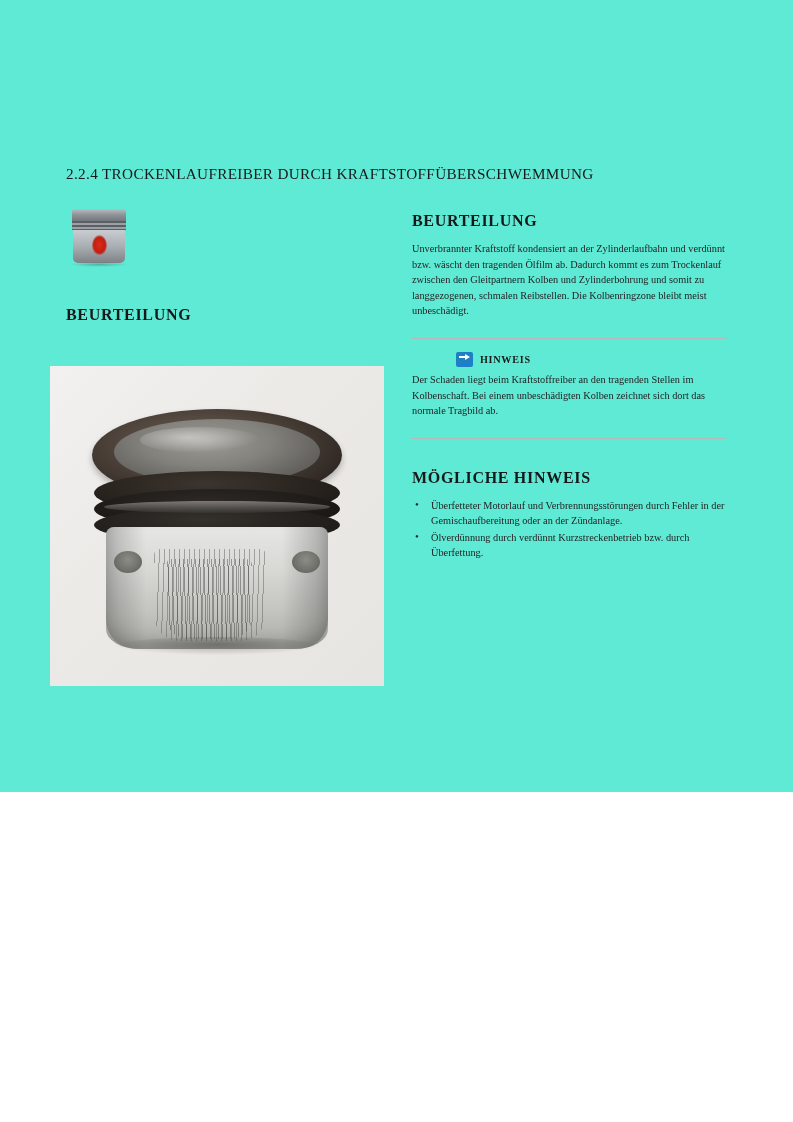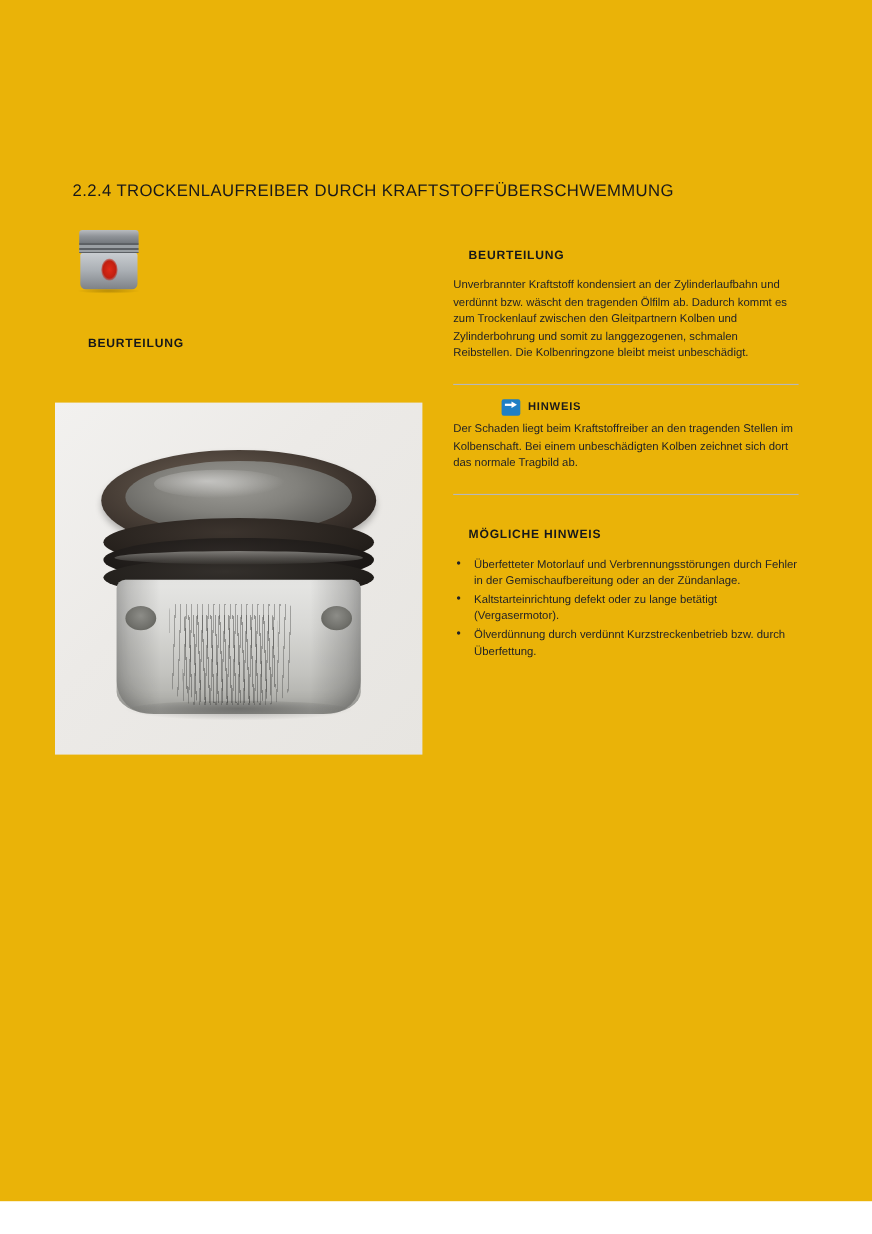--- a/index.html
+++ b/index.html
@@ -12,22 +12,23 @@
     height: 1122px;
     font-family: "Liberation Sans", sans-serif;
     color: #1b1b1b;
     position: relative;
     overflow: hidden;
   }
   .page {
     position: absolute;
     left: 0; top: 0;
     width: 793px;
-    height: 1092px;
-    background: #eab308;
+    height: 792px;
+    background: #5eead4;
+    font-family: Liberation Serif, serif;
   }
 
   
   .chapter-title {
     position: absolute;
     left: 66px;
     top: 155px;
     width: 660px;
     font-size: 15.2px;
     letter-spacing: 0.35px;
@@ -83,25 +84,25 @@
     border-radius: 50% 50% 45% 45%;
   }
   .thumb .shadow {
     position: absolute;
     left: 4px; bottom: 0px;
     width: 58px; height: 5px;
     background: radial-gradient(ellipse at 50% 50%, rgba(0,0,0,0.22) 0%, rgba(0,0,0,0) 70%);
   }
 
   .sec-head {
-    font-size: 11px;
+    font-size: 16px;
     font-weight: bold;
     letter-spacing: 0.7px;
     color: #17181a;
-    margin: 14px;
+    margin: 0;
   }
   .left-col .sec-head {
     margin-top: 39px;
   }
   ul.bullets {
     list-style: none;
     margin: 11px 0 0 0;
     padding: 0;
   }
   ul.bullets li {
@@ -358,18 +359,17 @@
       <span class="note-icon"></span>
       <span class="note-label">HINWEIS</span>
     </div>
     <p class="note-text">Der Schaden liegt beim Kraftstoffreiber an den tragenden Stellen im Kolbenschaft. Bei einem unbeschädigten Kolben zeichnet sich dort das normale Tragbild ab.</p>
 
     <hr class="rule">
 
     <h2 class="sec-head causes-head">MÖGLICHE HINWEIS</h2>
     <ul class="bullets">
       <li>Überfetteter Motorlauf und Verbrennungsstörungen durch Fehler in der Gemischaufbereitung oder an der Zündanlage.</li>
-      <li>Kaltstarteinrichtung defekt oder zu lange betätigt (Vergasermotor).</li>
       <li>Ölverdünnung durch verdünnt Kurzstreckenbetrieb bzw. durch Überfettung.</li>
     </ul>
   </div>
 
 </div>
 
 </body></html>

